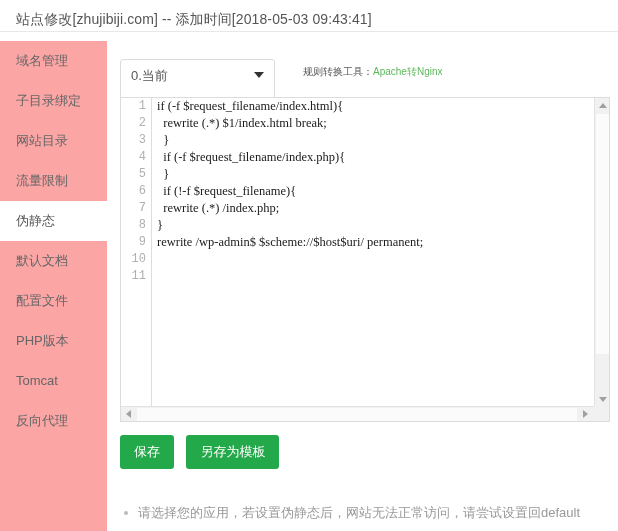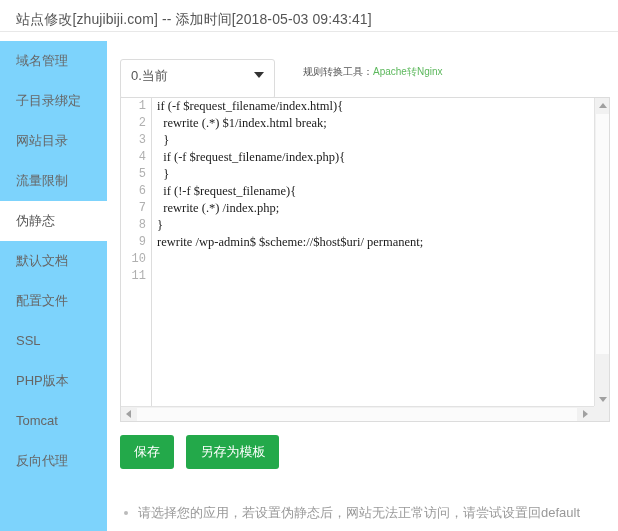--- a/index.html
+++ b/index.html
@@ -39,21 +39,21 @@
     letter-spacing: 0.1px;
   }
 
   
   #sidebar {
     position: absolute;
     left: 0;
     top: 41px;
     width: 108px;
     height: 490px;
-    background: #7dd3fc;
+    background: #fca5a5;
     border-right: 1px solid #dddddd;
   }
   .side-item {
     position: relative;
     height: 40px;
     line-height: 40px;
     padding-left: 16px;
     font-size: 13px;
     color: #666666;
     background: transparent;
@@ -332,21 +332,20 @@
   </div>
 
   <div id="sidebar">
     <div class="side-item">域名管理</div>
     <div class="side-item">子目录绑定</div>
     <div class="side-item">网站目录</div>
     <div class="side-item">流量限制</div>
     <div class="side-item active">伪静态</div>
     <div class="side-item">默认文档</div>
     <div class="side-item">配置文件</div>
-    <div class="side-item">SSL</div>
     <div class="side-item">PHP版本</div>
     <div class="side-item">Tomcat</div>
     <div class="side-item">反向代理</div>
   </div>
 
   <div id="main">
 
     <div id="toolbar">
       <div id="app-select">
         <span id="app-select-value">0.当前</span>

